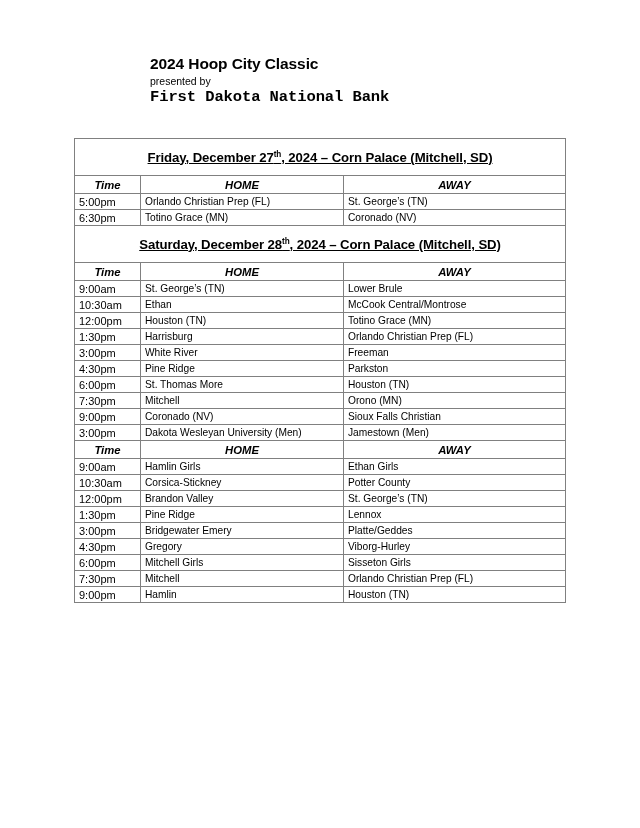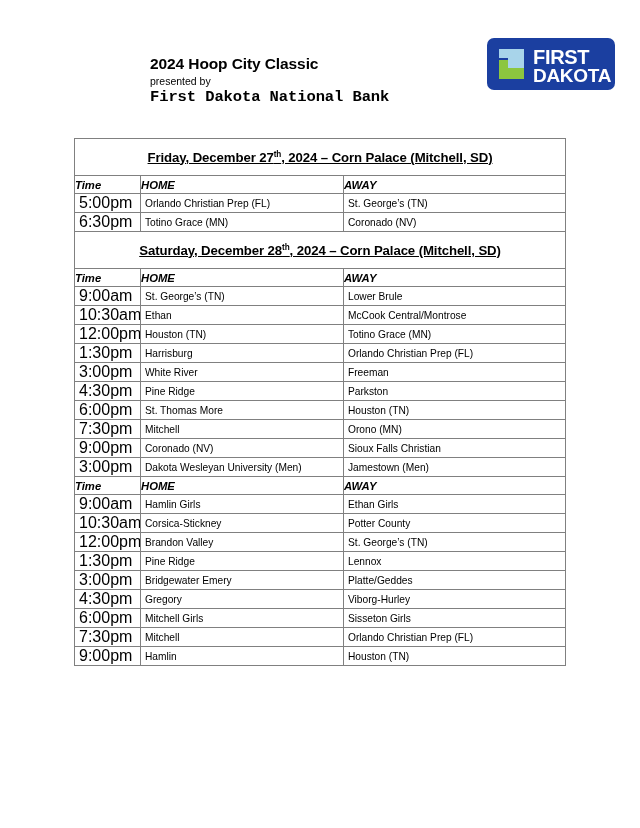--- a/index.html
+++ b/index.html
@@ -106,57 +106,42 @@
     display: inline-block;
     letter-spacing: -0.1px;
   }
   .day-title sup {
     font-size: 0.62em;
     vertical-align: super;
     line-height: 0;
   }
 
   tr.col-header td {
-    text-align: left;
+    text-align: center;
     font-style: italic;
     font-weight: bold;
     font-size: 11.3px;
     height: 17px;
     padding: 0;
   }
 
-  tr.game-row td.cell-time { font-size: 16px; }
+  tr.game-row td.cell-time { font-size: 11px; }
 </style>
 </head>
 <body>
 
 <div class="header">
 
 
   <div class="title-block">
     <div class="title-main">2024 Hoop City Classic</div>
     <div class="title-presented">presented by</div>
     <div class="title-bank">First Dakota National Bank</div>
   </div>
 
-  <div class="firstdakota-logo">
-    <svg viewBox="0 0 128 52" width="128" height="52" aria-hidden="true">
-      <rect x="0" y="0" width="128" height="52" rx="7" ry="7" fill="#1b3fa0"></rect>
-      <g>
-        <rect x="12" y="11" width="9" height="9" fill="#a8d4ea"></rect>
-        <rect x="21" y="11" width="16" height="9" fill="#a8d4ea"></rect>
-        <rect x="21" y="20" width="16" height="10" fill="#a8d4ea"></rect>
-        <path d="M12 22 L21 22 L21 41 L12 41 Z" fill="#8cc63f"></path>
-        <path d="M21 30 L37 30 L21 41 Z" fill="#8cc63f"></path>
-        <rect x="21" y="30" width="16" height="11" fill="#8cc63f"></rect>
-      </g>
-      <text x="46" y="26" font-family="Liberation Sans, sans-serif" font-size="20" font-weight="bold" fill="#ffffff" letter-spacing="-0.3">FIRST</text>
-      <text x="46" y="44" font-family="Liberation Sans, sans-serif" font-size="19" font-weight="bold" fill="#ffffff" letter-spacing="-0.3">DAKOTA</text>
-    </svg>
-  </div>
 
 </div>
 
 <div class="schedule-wrap">
   <table class="schedule">
     <colgroup>
       <col class="c-time">
         <col class="c-home">
         <col class="c-away">
     </colgroup>

